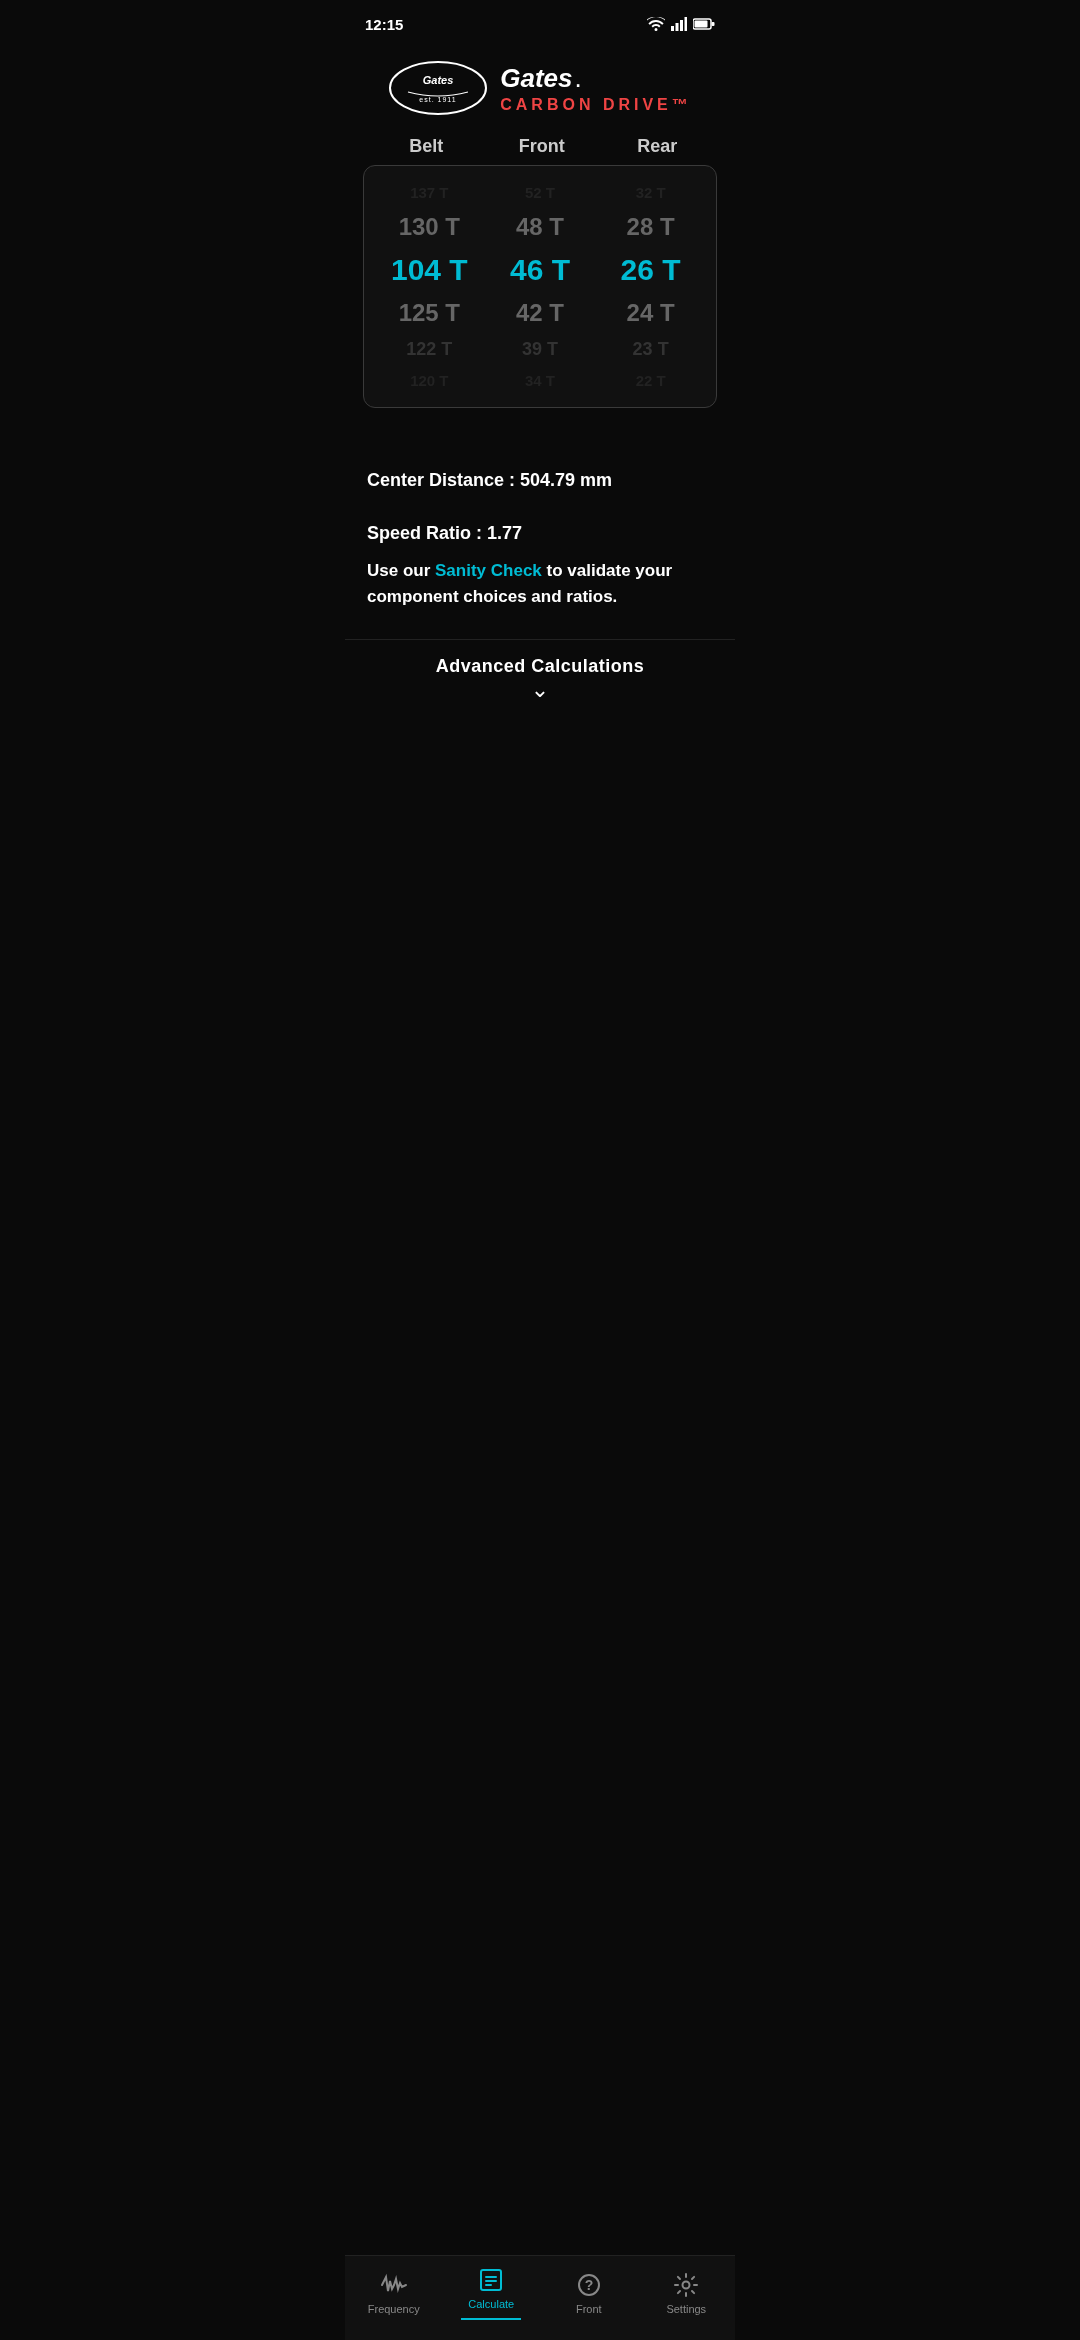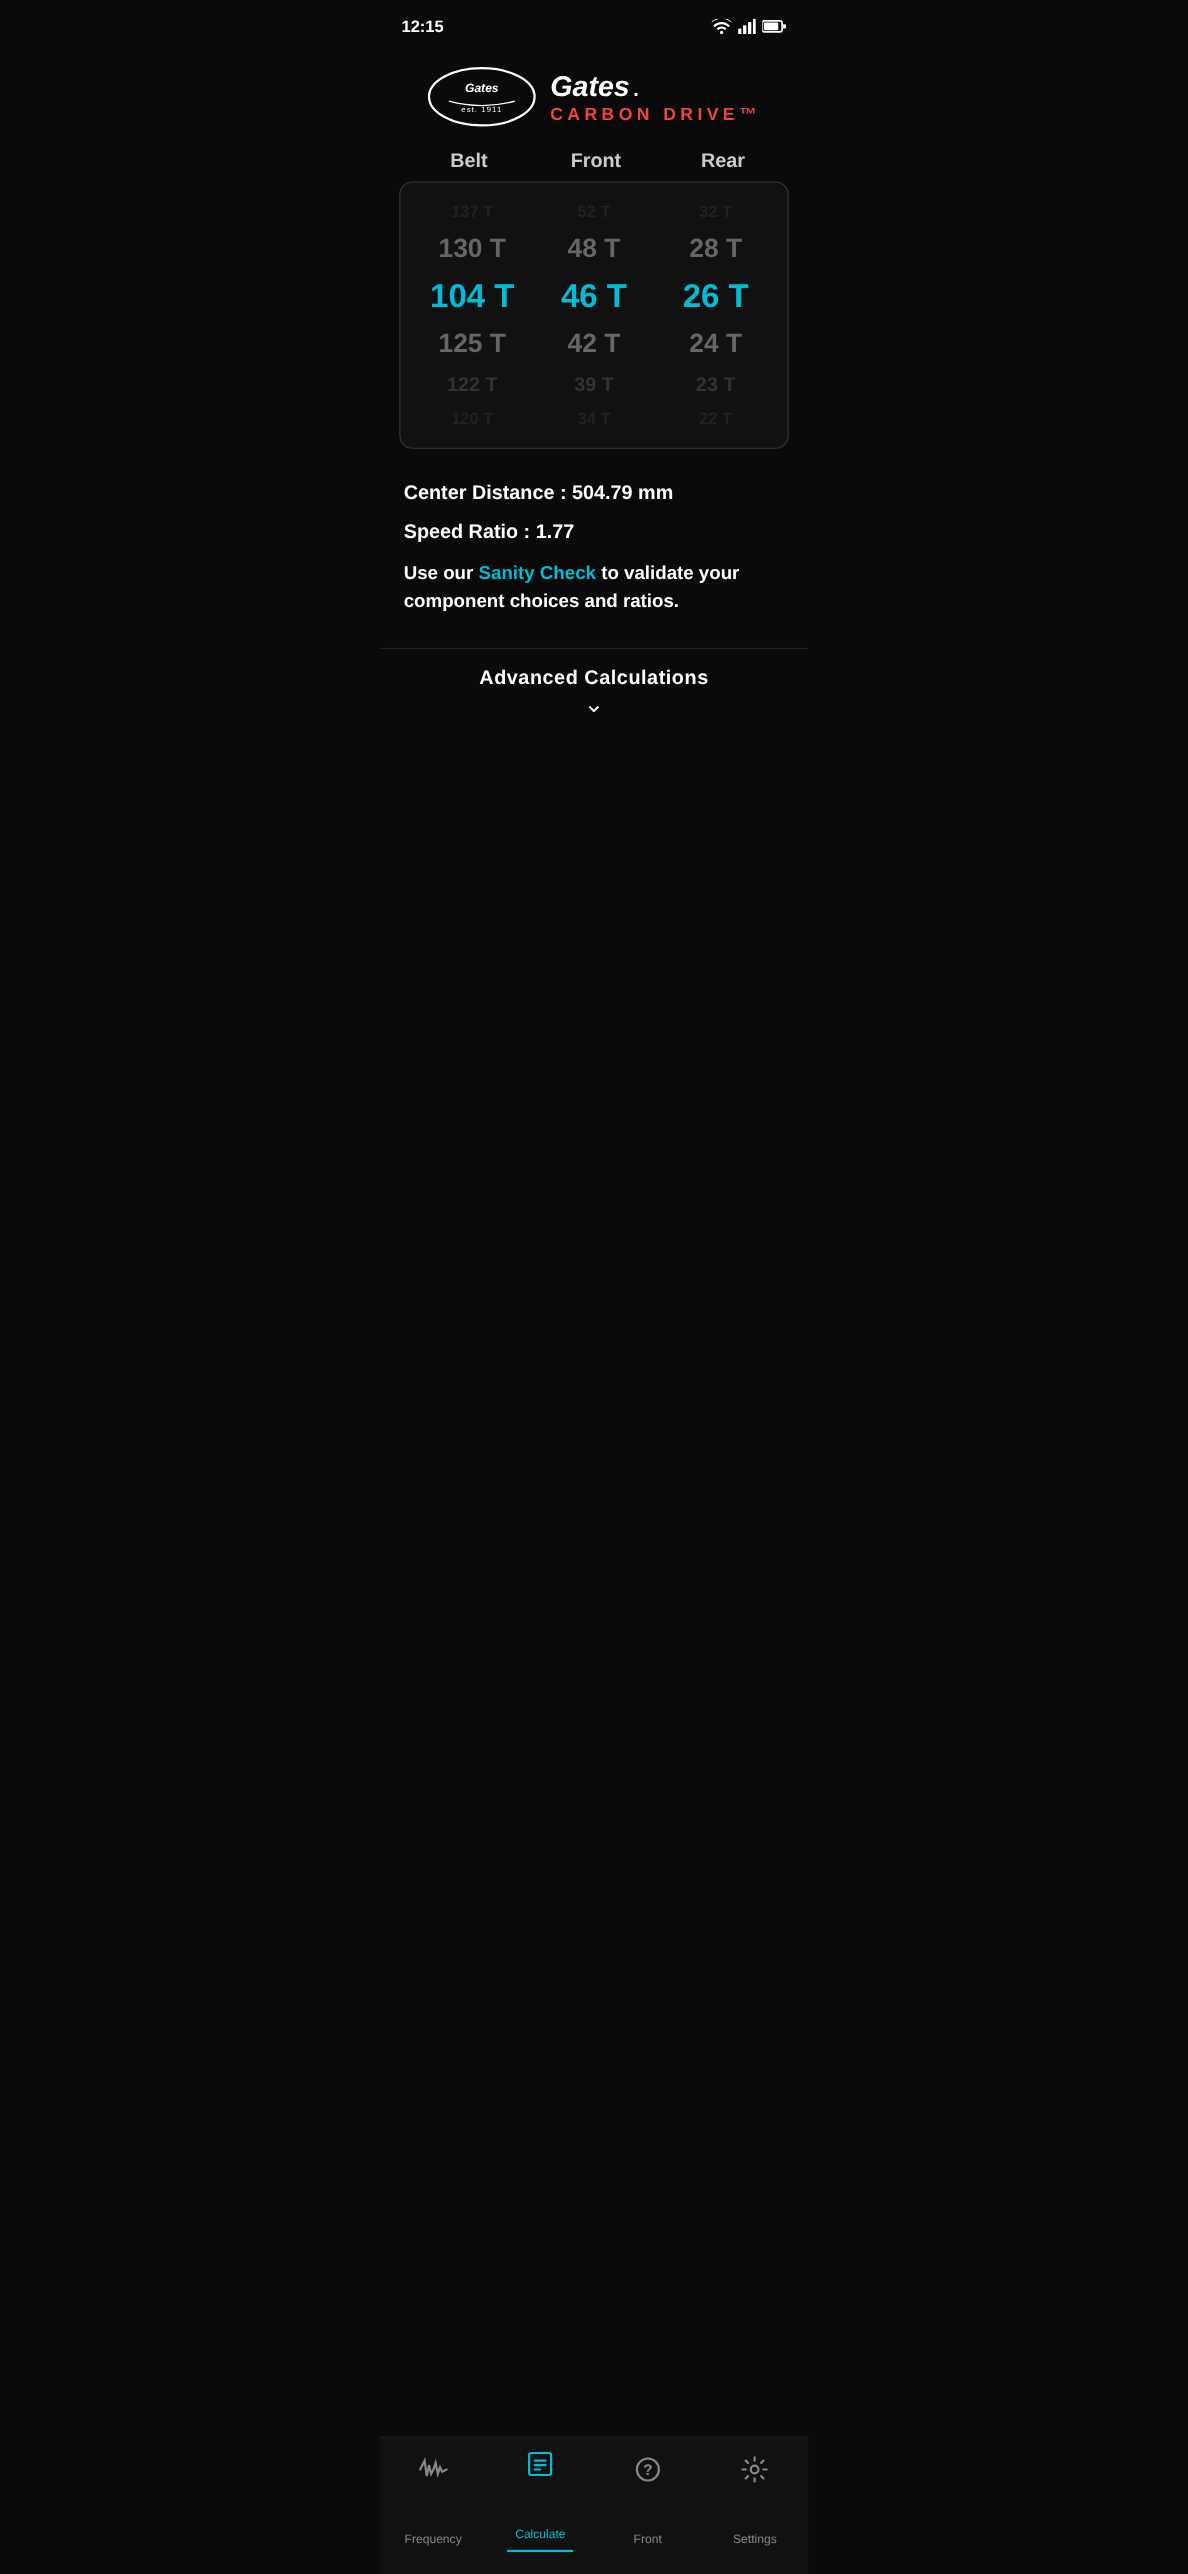--- a/index.html
+++ b/index.html
@@ -118,20 +118,21 @@
 
     
     .info-section {
       padding: 10px 22px;
     }
     .info-line {
       font-size: 18px;
       font-weight: bold;
       color: #ffffff;
       margin-bottom: 14px;
+      margin-top: 32px;
     }
     .sanity-text {
       font-size: 17px;
       font-weight: bold;
       color: #ffffff;
       line-height: 1.5;
       margin-bottom: 20px;
     }
     .sanity-link {
       color: #00bcd4;
@@ -183,21 +184,20 @@
       width: 28px;
       height: 28px;
       display: flex;
       align-items: center;
       justify-content: center;
     }
     .nav-label {
       font-size: 11px;
       color: #888;
       font-weight: 500;
-      margin-top: 40px;
     }
     .nav-item.active .nav-label {
       color: #00bcd4;
     }
     .nav-item.active .nav-icon svg {
       stroke: #00bcd4;
     }
     .nav-item .nav-icon svg {
       stroke: #888;
     }

